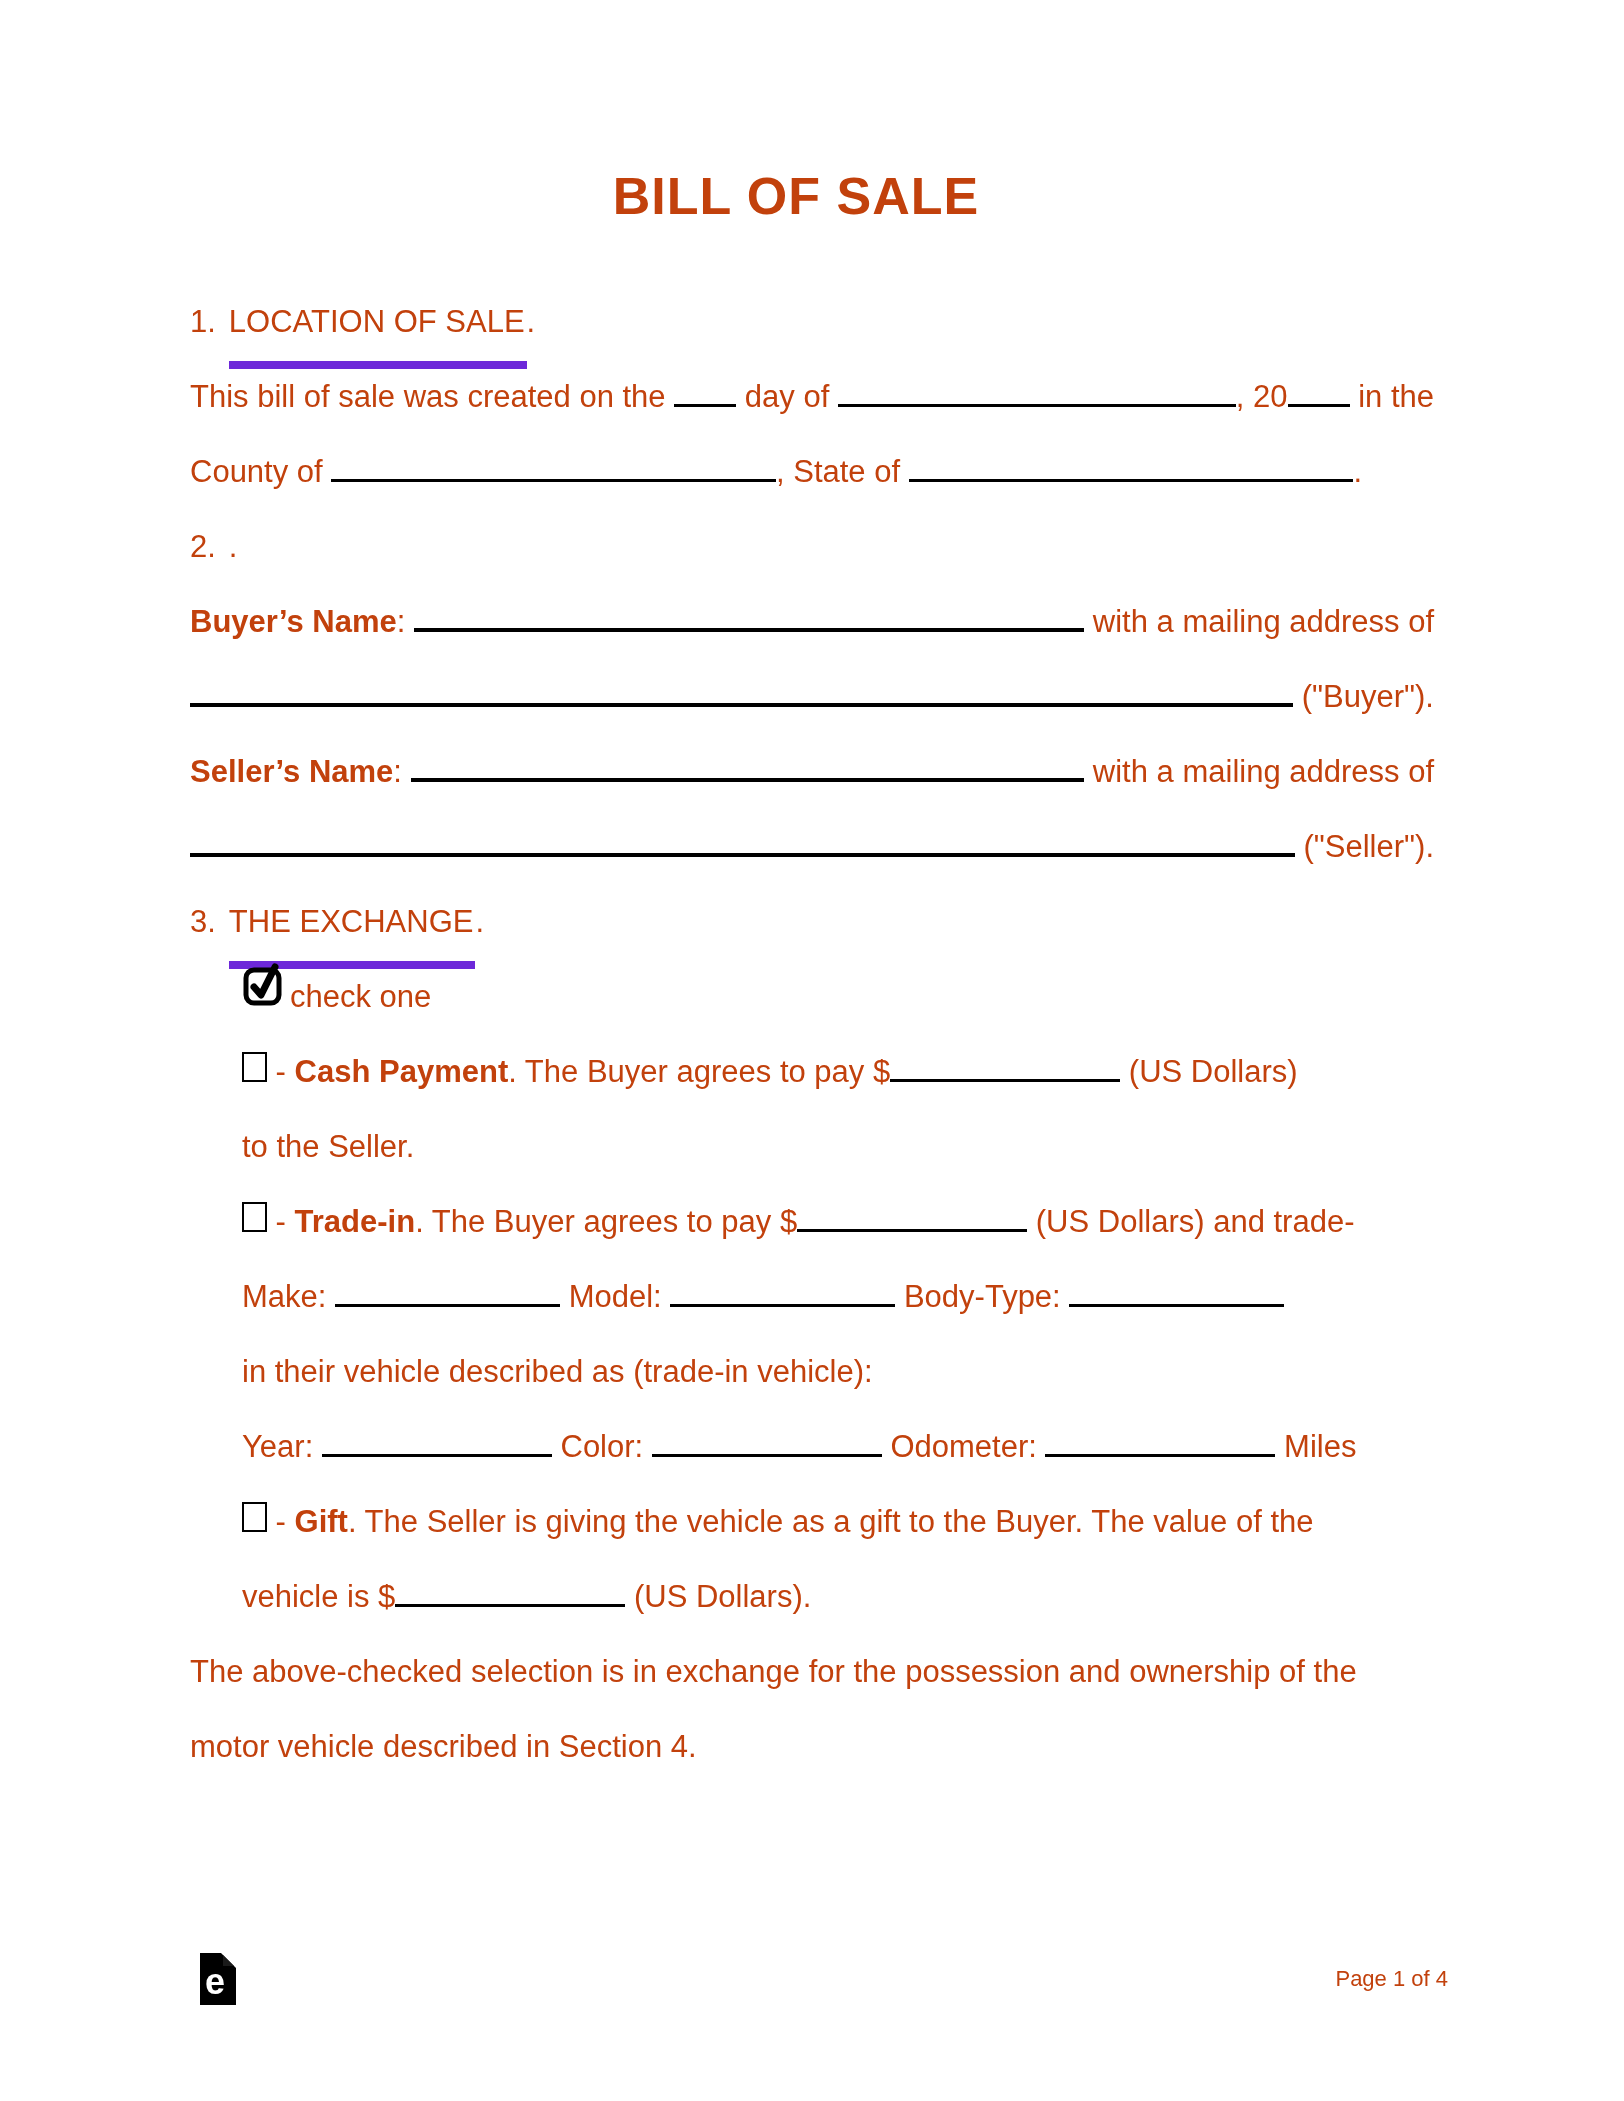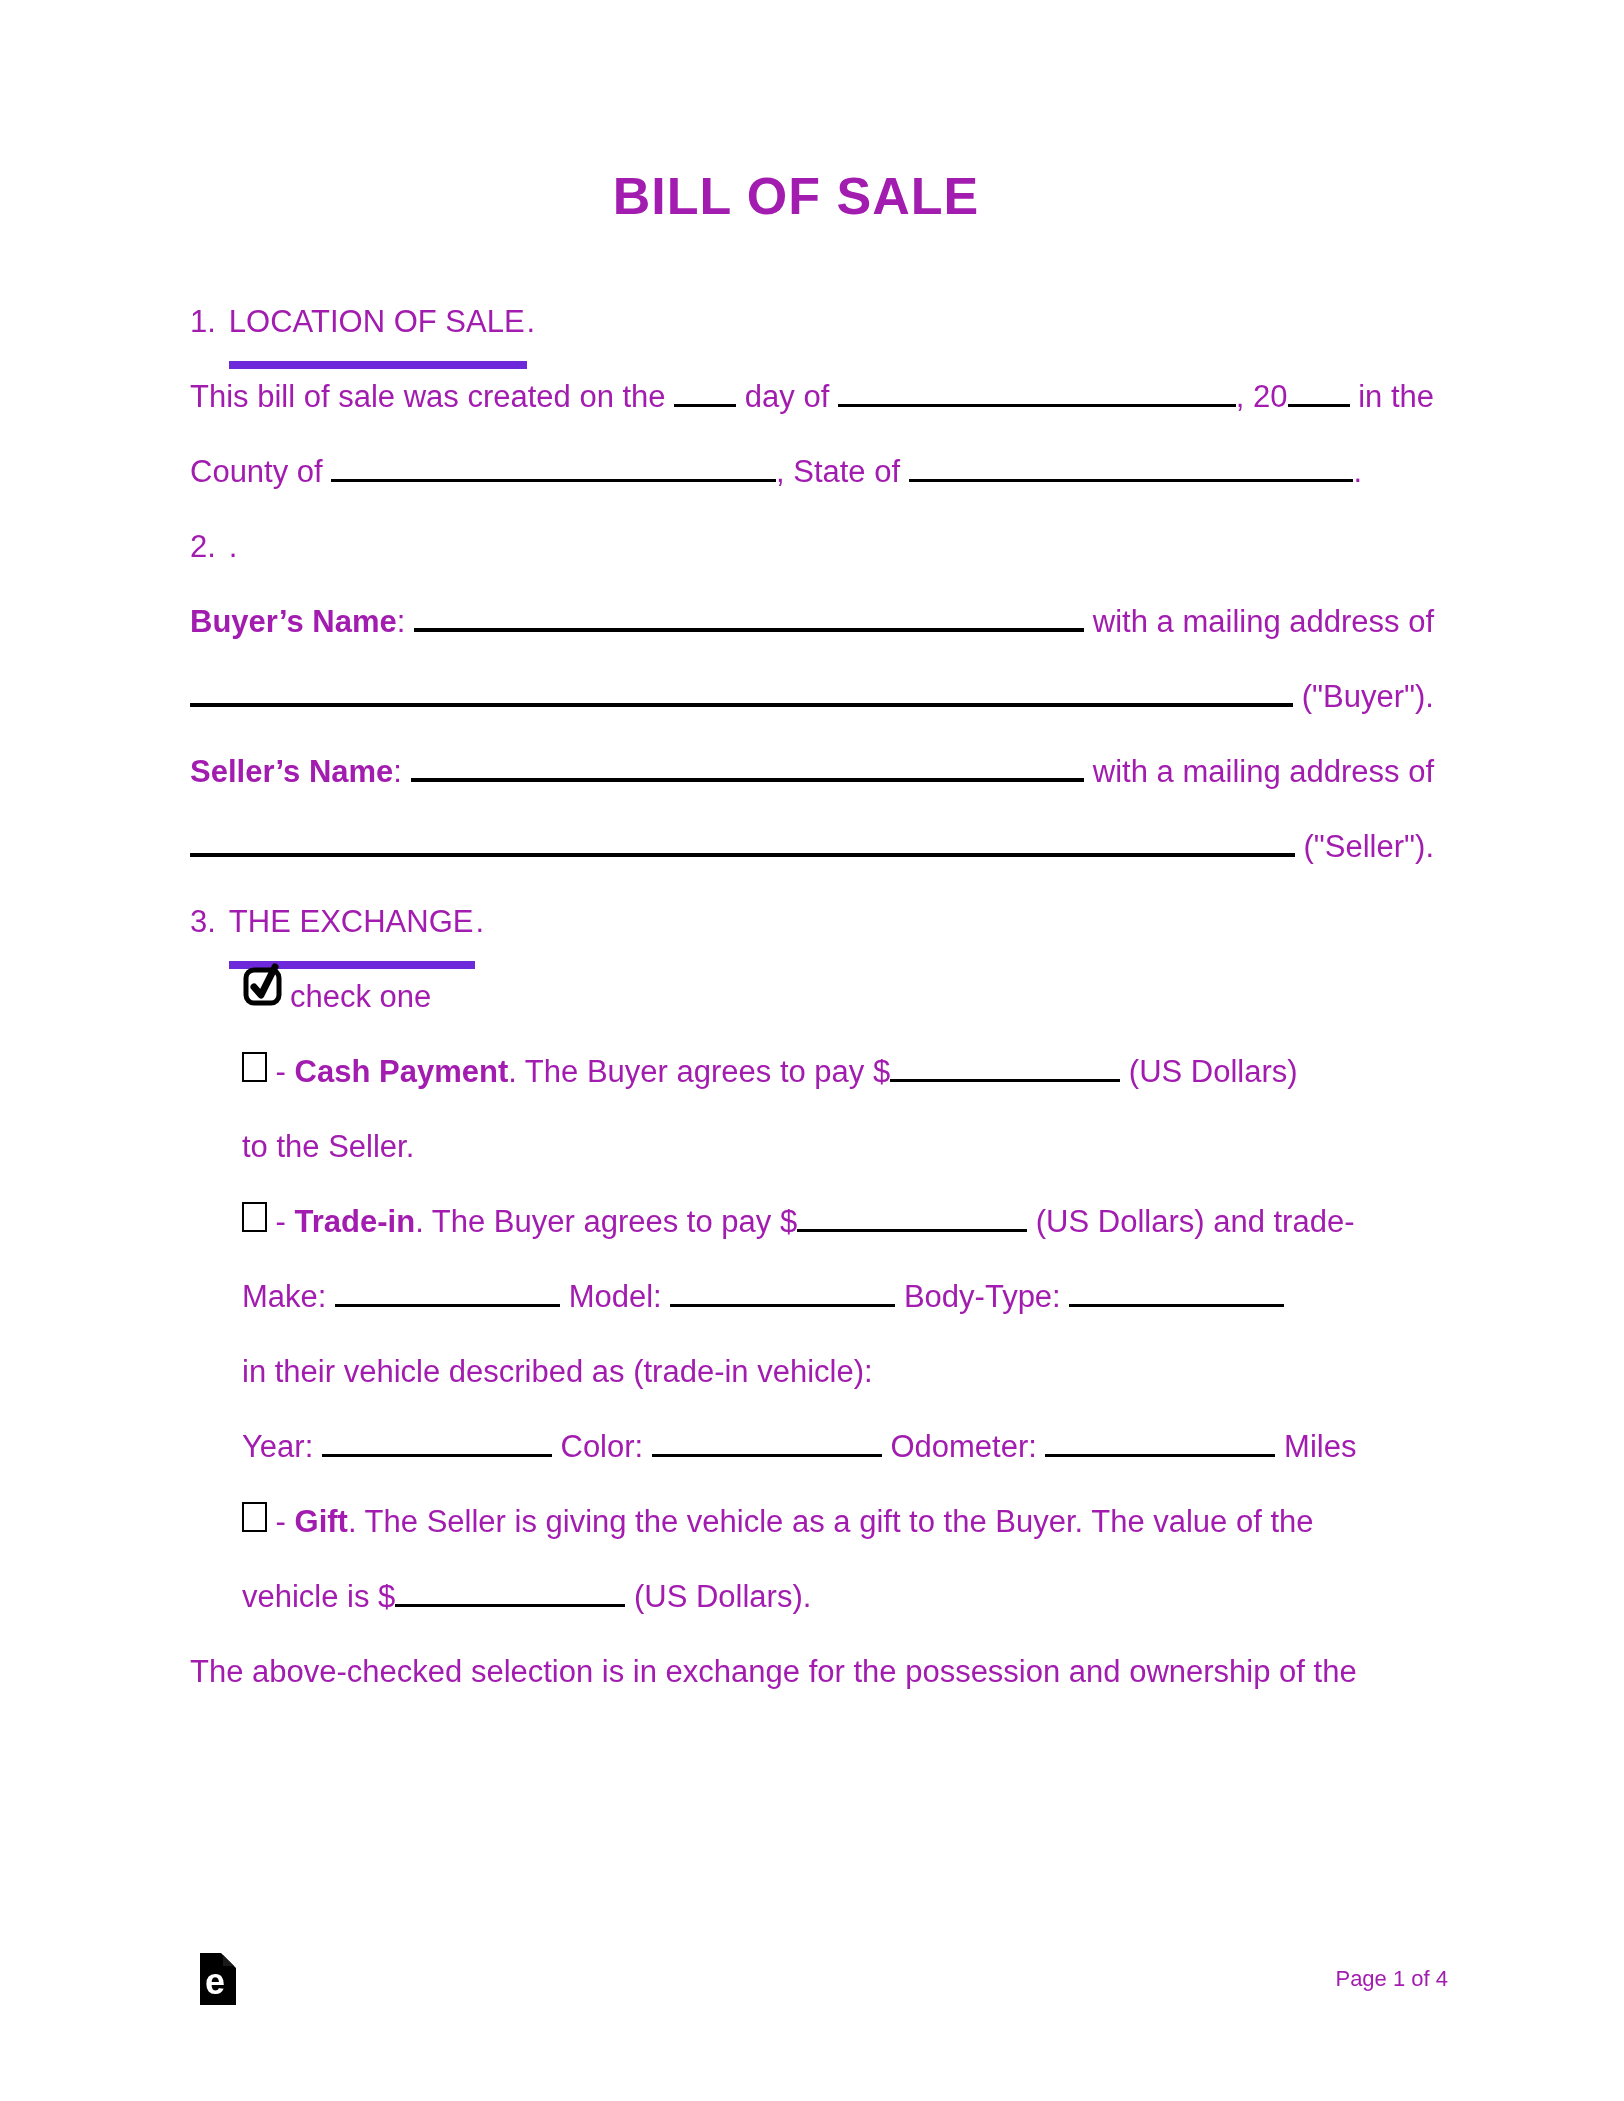--- a/index.html
+++ b/index.html
@@ -1,20 +1,20 @@
 <!DOCTYPE html>
 <html><head>
 <meta charset="utf-8">
 <style>
   html,body { margin:0; padding:0; background:#fff; }
   .page {
     position:relative;
     width:1592px; height:2101px;
     background:#fff;
-    color:#a21caf;
+    color:#c2410c;
     font-family:"Liberation Sans","DejaVu Sans",sans-serif;
     overflow:hidden;
   }
   .title {
     position:absolute; top:166px; left:0; right:0;
     text-align:center;
     font-size:52px; font-weight:bold;
     letter-spacing:1px;
   }
   .doc {
@@ -191,20 +191,23 @@
     <div class="line indent">
       <span class="t">vehicle is $</span>
       <span class="blank w230"></span>
       <span class="t"> (US Dollars).</span>
     </div>
 
     <div class="line">
       <span class="t">The above-checked selection is in exchange for the possession and ownership of the</span>
     </div>
 
+    <div class="line">
+      <span class="t">motor vehicle described in Section 4.</span>
+    </div>
 
   </div>
 
   <svg class="footer-logo" width="36" height="52" viewBox="0 0 36 52">
     <rect x="0" y="0" width="36" height="52" fill="#000"></rect>
     <polygon points="21,0 36,0 36,15" fill="#fff"></polygon>
     <polygon points="23,2 34,13 23,13" fill="#1a1a1a"></polygon>
     <text x="15" y="41" text-anchor="middle" font-family="Liberation Sans, DejaVu Sans, sans-serif" font-size="36" font-weight="bold" fill="#fff">e</text>
   </svg>
 

